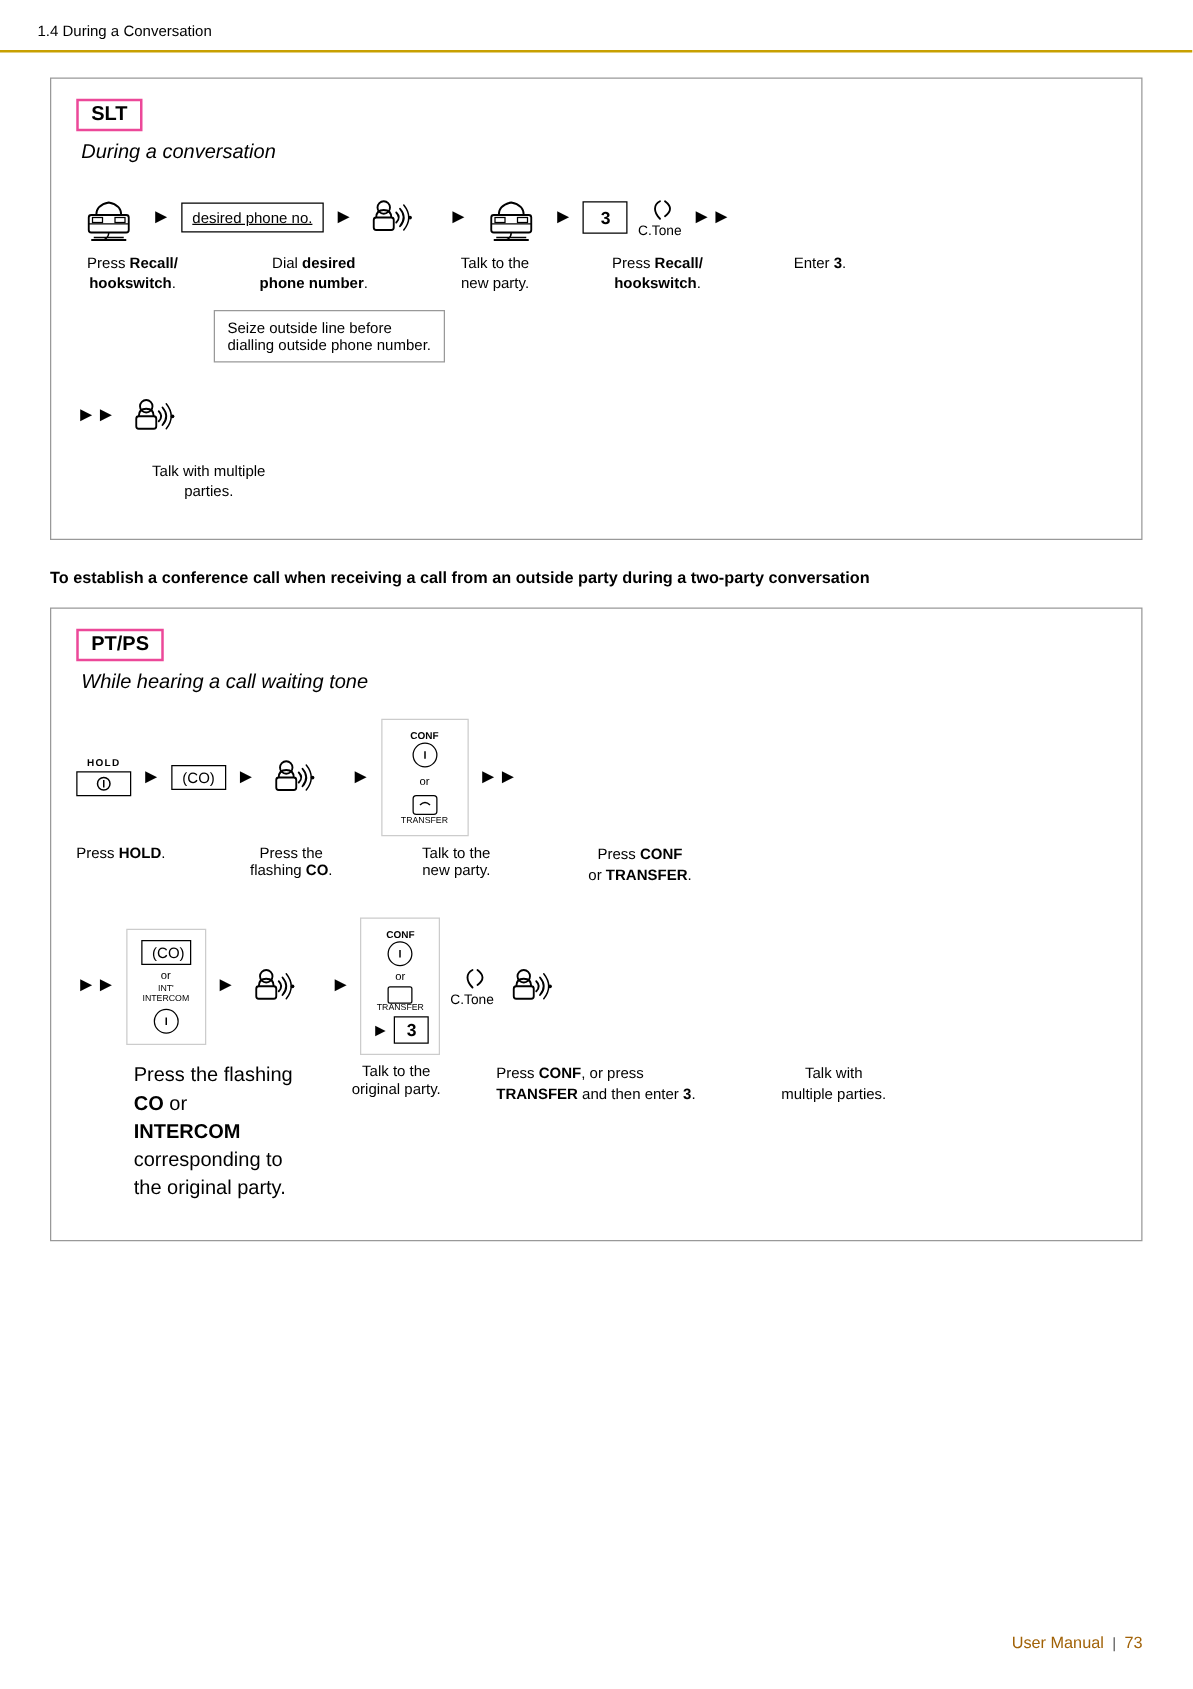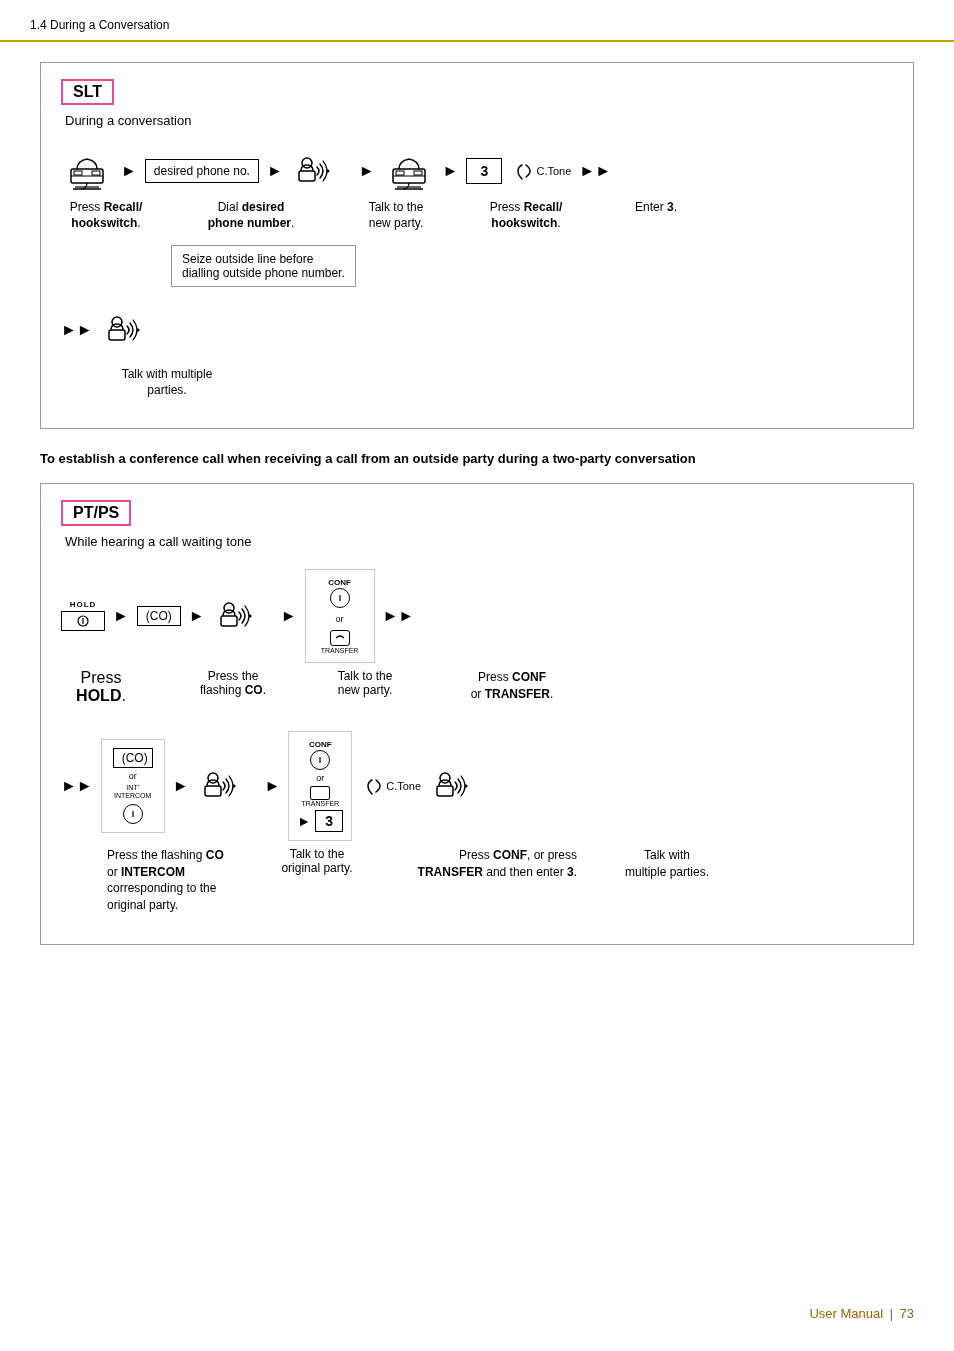--- a/index.html
+++ b/index.html
@@ -37,21 +37,22 @@
       display: inline-block;
       font-weight: bold;
       font-size: 16px;
       border: 2px solid #ec4899;
       padding: 2px 10px;
       margin-bottom: 8px;
       background: #fff;
     }
 
     .box-subtitle {
-      font-size: 13px;
+      font-style: italic;
+      font-size: 16px;
       margin-bottom: 20px;
       margin-left: 4px;
     }
 
     
     .flow-row {
       display: flex;
       align-items: center;
       gap: 8px;
       margin-bottom: 14px;
@@ -94,20 +95,21 @@
       height: 46px;
     }
 
     
     .input-box {
       border: 1.5px solid #000;
       padding: 4px 8px;
       font-size: 12px;
       text-align: center;
       white-space: nowrap;
+      text-decoration: underline;
     }
 
     .co-box {
       border: 1.5px solid #000;
       padding: 2px 8px;
       font-size: 12px;
       text-align: center;
       width: 44px;
     }
 
@@ -204,65 +206,64 @@
       height: 44px;
     }
 
     .ctone-label {
       font-size: 11px;
       text-align: center;
     }
 
     .ctone-group {
       display: flex;
-      flex-direction: row;
+      flex-direction: column;
       align-items: center;
       gap: 2px;
     }
 
     .flow-section {
       margin-bottom: 6px;
     }
 
     .conf-or-transfer-label {
       font-size: 12px;
       text-align: center;
       width: 90px;
       line-height: 1.4;
     }
 
     .hold-label {
+      font-size: 12px;
+      width: 80px;
+    }
+
+    .talk-label {
+      font-size: 12px;
+      text-align: center;
+      width: 80px;
+    }
+
+    .press-flashing-label {
       font-size: 16px;
-      text-align: center;
-      width: 80px;
-    }
-
-    .talk-label {
-      font-size: 12px;
-      text-align: center;
-      width: 80px;
-    }
-
-    .press-flashing-label {
-      font-size: 12px;
       text-align: left;
       width: 130px;
       line-height: 1.4;
     }
 
     .talk-with-label {
       font-size: 12px;
       text-align: center;
       width: 100px;
       line-height: 1.4;
     }
 
     .conf-transfer-enter-label {
       font-size: 12px;
-      text-align: right;
+      text-align: left;
       width: 180px;
       line-height: 1.4;
     }
   </style>
 </head>
 <body>
 
 <div class="page-header">
   <span>1.4 During a Conversation</span>
 </div>

